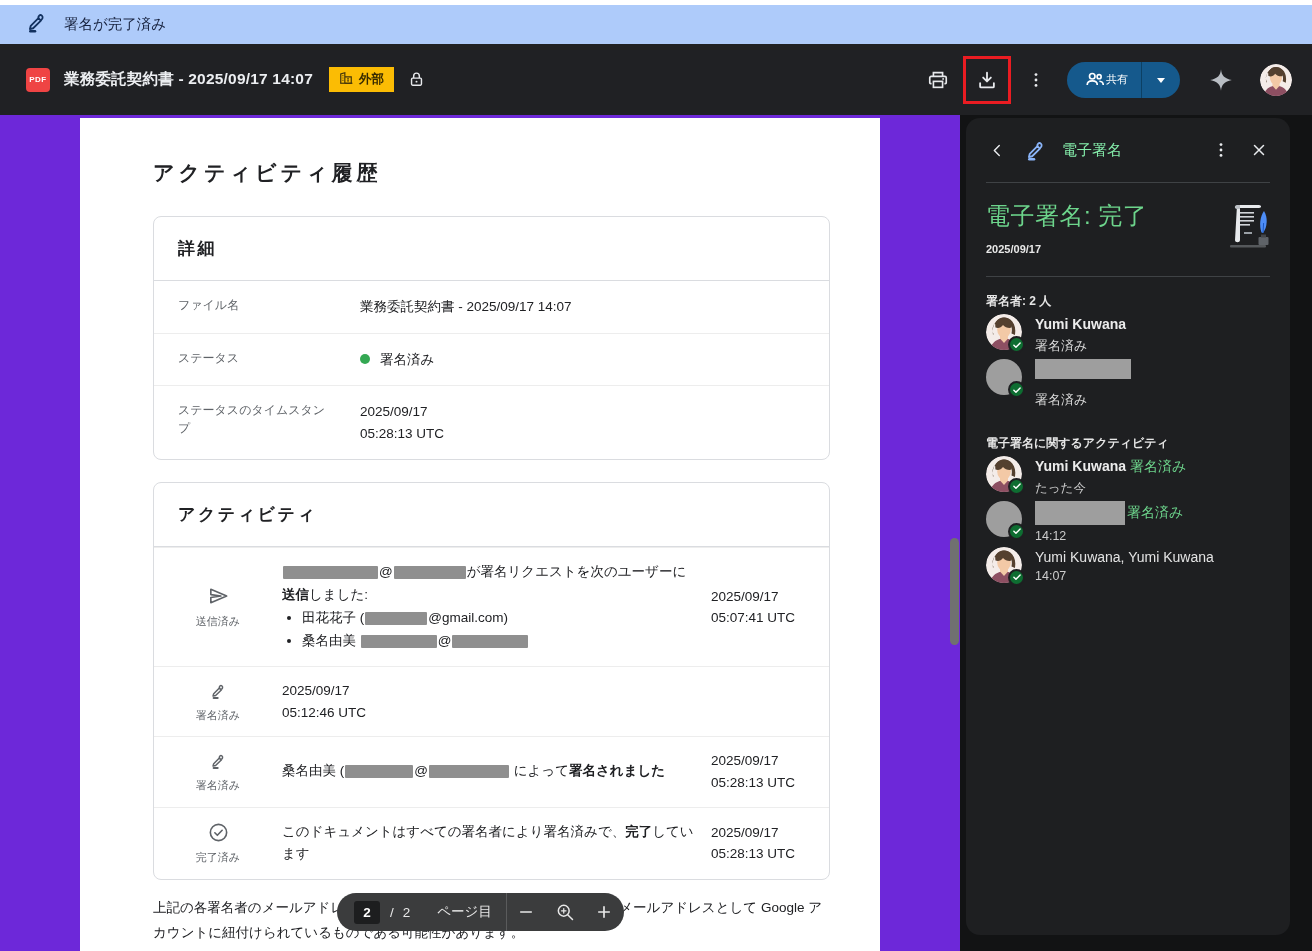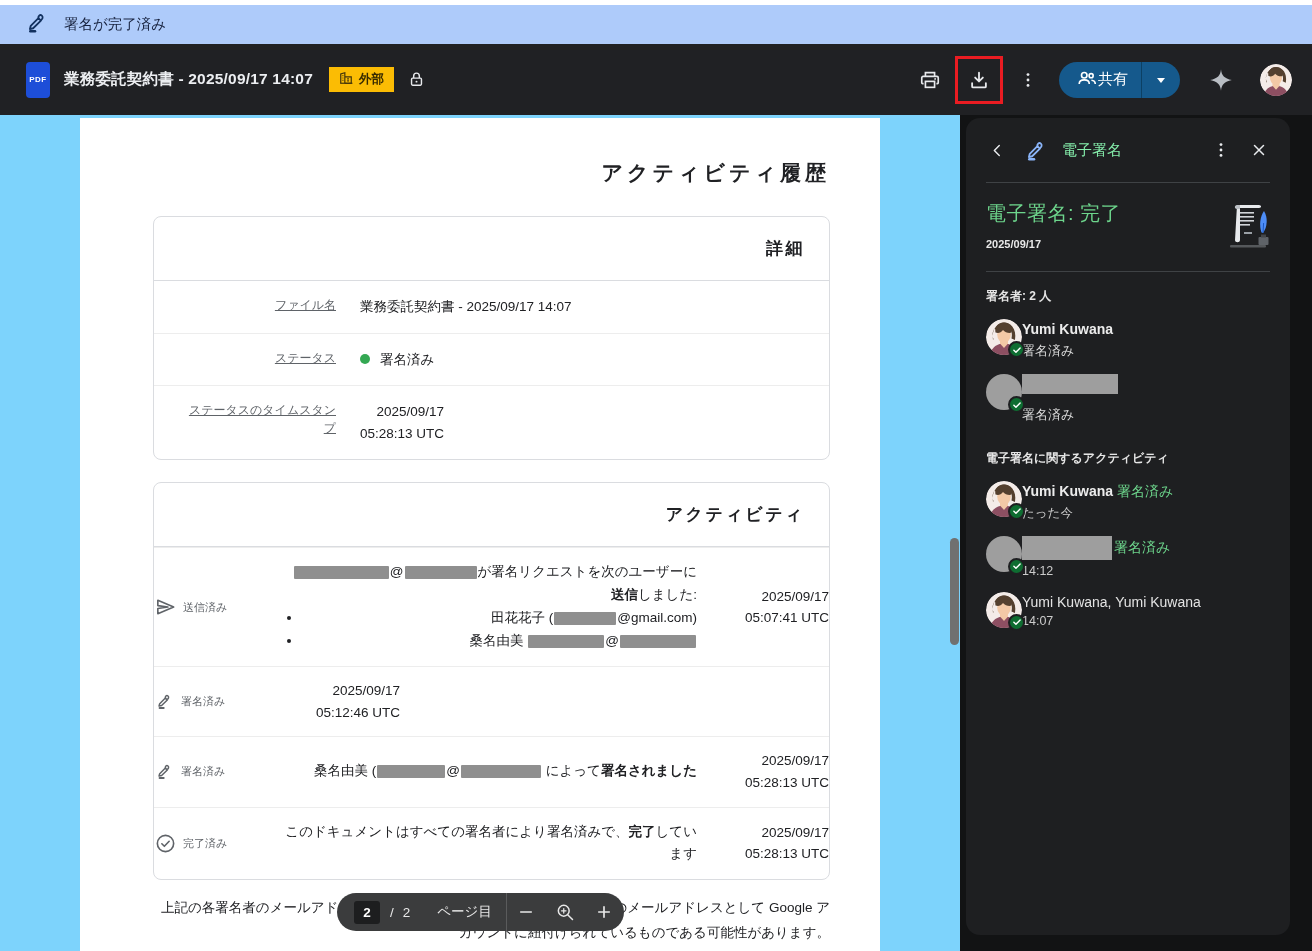--- a/index.html
+++ b/index.html
@@ -7,59 +7,59 @@
     font-family:"Liberation Sans","DejaVu Sans",sans-serif; background:#121314; }
 
   
   .top-strip { height:5px; background:#ffffff; }
   .banner { height:39px; background:var(--banner-bg); display:flex; align-items:center;
     padding-left:25px; gap:16px; }
   .banner-text { font-size:14.5px; color:#16213d; }
 
   
   .header { height:71px; background:#202124; display:flex; align-items:center; padding:0 14px 0 26px; }
-  .pdf-chip { width:24px; height:36px; background:#1d4ed8; border-radius:4px; color:#fff;
+  .pdf-chip { width:24px; height:24px; background:#ef4444; border-radius:4px; color:#fff;
     font-size:8px; font-weight:bold; display:flex; align-items:center; justify-content:center; letter-spacing:.5px; }
   .doc-name { margin-left:14px; color:#eceef1; font-size:15.5px; font-weight:bold; letter-spacing:.2px; }
   .ext-badge { margin-left:16px; background:var(--badge-bg); color:#372a00; border-radius:0;
     padding:4px 10px; font-size:12.5px; font-weight:bold; display:flex; align-items:center; gap:6px; }
   .lock-wrap { margin-left:14px; display:flex; }
   .hspacer { flex:1; }
   .iconbtn { width:42px; height:42px; display:flex; align-items:center; justify-content:center; cursor:pointer; }
   .dl-highlight { width:48px; height:48px; border:3px solid var(--highlight-red);
     display:flex; align-items:center; justify-content:center; margin:0 4px; }
   .share-pill { height:36px; background:var(--share-bg); border-radius:18px; display:flex;
     align-items:stretch; margin:0 14px 0 10px; overflow:hidden; }
   .share-main { display:flex; align-items:center; padding:0 13px 0 17px;
-    color:#fff; font-size:15px; cursor:pointer; }
+    color:#fff; font-size:11px; cursor:pointer; }
   .share-sep { width:1px; background:#0c4064; }
   .share-caret { display:flex; align-items:center; padding:0 13px; cursor:pointer; }
   .sparkle-wrap { margin:0 12px 0 6px; }
   .avatar-btn { width:32px; height:32px; border-radius:50%; overflow:hidden; margin:0 6px; cursor:pointer; }
 
   
   .main { display:flex; height:836px; }
-  .viewer { flex:1; background:#7dd3fc; position:relative;text-align:right; }
+  .viewer { flex:1; background:#6d28d9; position:relative; }
   .doc { width:800px; margin:3px auto 0; background:#ffffff; min-height:833px;
     padding:25px 50px 30px 73px; color:#202124; }
   .doc-title { font-size:21px; font-weight:bold; letter-spacing:4px; margin:16px 0 29px 0; }
 
   .card { border:1px solid #dadce0; border-radius:8px; background:#fff; }
   .card-heading { font-size:17px; font-weight:bold; letter-spacing:2.5px; padding:20px 24px; }
   .card-topline { border-top:1px solid #dadce0; }
   .detail-row { display:flex; padding:15px 24px; border-top:1px solid #ededed; }
   .detail-row:first-of-type { border-top:none; }
-  .detail-label { width:182px; flex:none; color:#5f6368; font-size:12px; line-height:1.5; padding-right:24px;text-decoration:underline; }
+  .detail-label { width:182px; flex:none; color:#5f6368; font-size:12px; line-height:1.5; padding-right:24px; }
   .detail-value { font-size:13.5px; line-height:1.6; }
   .status-dot { display:inline-block; width:10px; height:10px; border-radius:50%;
     background:var(--status-green); margin-right:10px; }
 
   .card2 { margin-top:22px; }
   .act-row { display:flex; align-items:center; border-top:1px solid #ededed; padding:13px 0; min-height:66px; }
-  .act-icon-col { width:128px; flex:none; display:flex; align-items:center;
+  .act-icon-col { width:128px; flex:none; display:flex; flex-direction:column; align-items:center;
     gap:6px; color:#5f6368; font-size:11px; }
   .act-text { flex:1; font-size:13.5px; line-height:1.7; padding-right:14px; }
   .act-text ul { margin:0; padding-left:20px; }
   .act-time { width:118px; flex:none; font-size:13.5px; line-height:1.6; }
   .redact { display:inline-block; background:#8f8f8f; height:13px; border-radius:1px;
     vertical-align:middle; margin:0 1px; }
 
   .footer-note { margin-top:16px; font-size:13.5px; line-height:1.8; color:#202124; }
 
   
@@ -78,27 +78,27 @@
   
   .right-col { width:352px; flex:none; position:relative; background:#121314; }
   .panel { position:absolute; left:6px; right:22px; top:3px; bottom:16px;
     background:#1e1f21; border-radius:14px; color:#e8e8e8; overflow:hidden; }
   .panel-header { height:64px; display:flex; align-items:center; padding:0 12px 0 12px; }
   .ph-btn { width:38px; height:38px; display:flex; align-items:center; justify-content:center; cursor:pointer; }
   .panel-title { font-size:15px; color:#86efac; margin-left:8px; flex:1; }
   .panel-divider { height:1px; background:#3f4245; margin:0 20px; }
 
   .status-sec { position:relative; padding:17px 20px 21px; }
-  .status-title { color:var(--panel-green); font-size:20px; letter-spacing:.5px; }
+  .status-title { color:var(--panel-green); font-size:24px; letter-spacing:.5px; }
   .status-date { margin-top:11px; font-size:11px; font-weight:bold; color:#e8e8e8; }
   .status-illus { position:absolute; right:18px; top:16px; }
 
   .sec-label { font-size:12px; font-weight:bold; color:#e6e6e6; }
   .signers-sec { padding:16px 20px 2px; }
-  .person-row { display:flex; margin-top:14px; align-items:flex-start; }
+  .person-row { display:flex; gap:13px; margin-top:4px; align-items:flex-start; }
   .avatar-wrap { position:relative; width:36px; height:36px; flex:none; }
   .avatar-wrap .ava { width:36px; height:36px; border-radius:50%; overflow:hidden; display:block; }
   .gray-ava { width:36px; height:36px; border-radius:50%; background:#9e9e9e; }
   .check-badge { position:absolute; right:-3px; bottom:-3px; width:17px; height:17px;
     background:#0e6d31; border:2px solid #1e1f21; border-radius:50%;
     display:flex; align-items:center; justify-content:center; }
   .p-name { font-size:14px; font-weight:bold; color:#ececec; line-height:1.45; }
   .p-status { font-size:13px; color:#dedede; margin-top:3px; }
   .name-redact { display:inline-block; background:#9e9e9e; width:96px; height:20px; margin-bottom:3px; }
   .act2-redact { display:inline-block; background:#9e9e9e; width:90px; height:24px; vertical-align:middle; margin-right:2px; }

